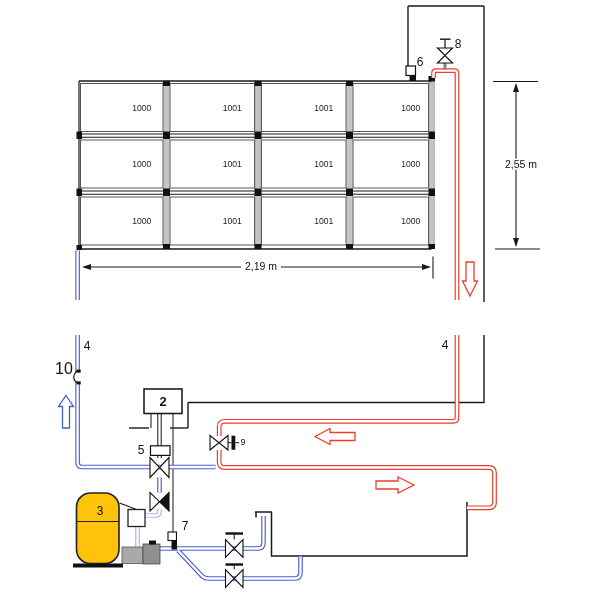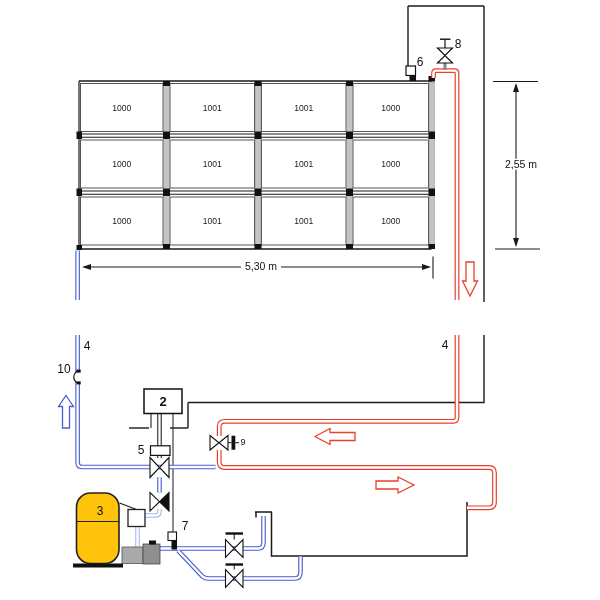--- a/index.html
+++ b/index.html
@@ -3,24 +3,24 @@
 <meta charset="utf-8">
 <style>
   html,body{margin:0;padding:0;background:#ffffff;}
   .stage{position:relative;width:600px;height:600px;background:#fff;overflow:hidden;
          font-family:"Liberation Sans", sans-serif;color:#111;}
   .stage svg{position:absolute;left:0;top:0;}
   .lbl{position:absolute;transform:translate(-50%,-50%);font-size:12px;color:#111;
        white-space:nowrap;line-height:1;}
   .lbl.bold{font-weight:bold;font-size:13px;}
   .lbl.small{font-size:9px;}
-  .lbl.mid{font-size:12px;}
+  .lbl.mid{font-size:16px;}
   .lbl.dim{font-size:10.5px;background:#fff;padding:0 4px;}
   .panel-label{position:absolute;display:flex;align-items:center;justify-content:center;
-       font-size:8.6px;color:#222;}
+       font-size:8.6px;color:#222;margin-left:20px;}
 </style>
 </head>
 <body>
 
 <div class="stage">
 
 <svg width="600" height="600" viewBox="0 0 600 600">
 
   <g stroke="#1a1a1a" stroke-width="1.4" fill="none">
     <path d="M408,6 H484"></path>
@@ -247,16 +247,16 @@
 <span class="lbl" style="left:100px;top:511px">3</span>
 <span class="lbl" style="left:87px;top:346px">4</span>
 <span class="lbl" style="left:445px;top:345px">4</span>
 <span class="lbl" style="left:141px;top:450px">5</span>
 <span class="lbl" style="left:420px;top:62px">6</span>
 <span class="lbl" style="left:185px;top:526px">7</span>
 <span class="lbl" style="left:458px;top:44px">8</span>
 <span class="lbl small" style="left:243px;top:442px">9</span>
 <span class="lbl mid" style="left:64px;top:369px">10</span>
 
-<span class="lbl dim" style="left:261px;top:266px">5,30 m</span>
+<span class="lbl dim" style="left:261px;top:266px">2,19 m</span>
 <span class="lbl dim" style="left:521px;top:164px">2,55 m</span>
 
 </div>
 
 </body></html>

